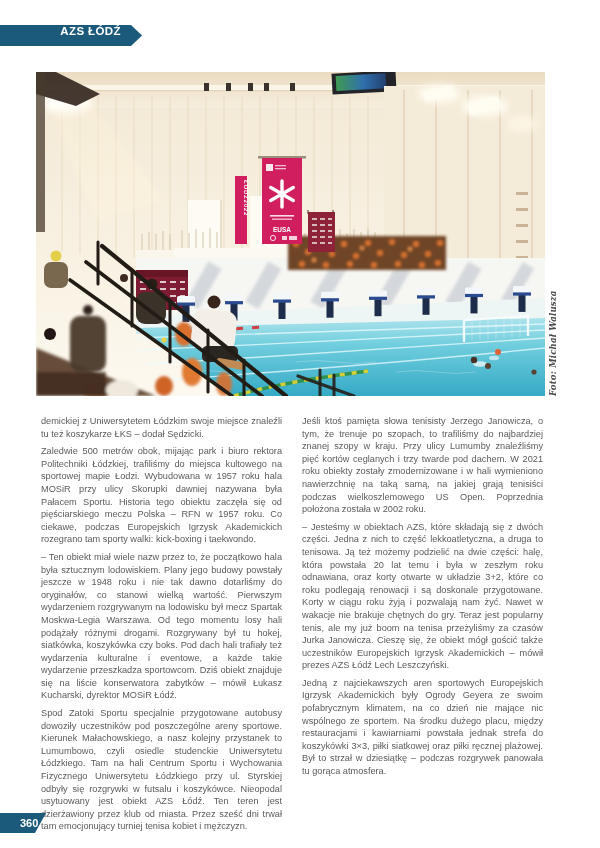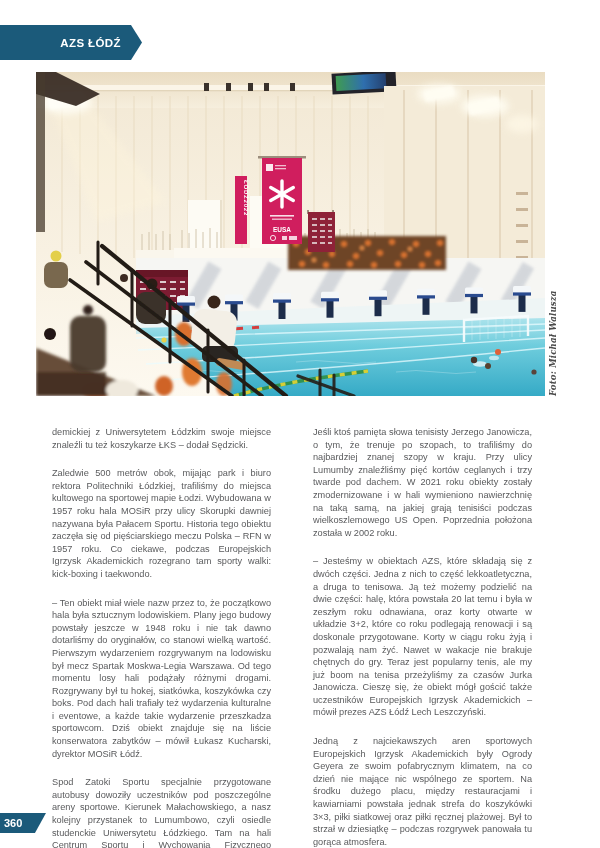--- a/index.html
+++ b/index.html
@@ -1,52 +1,52 @@
 <!DOCTYPE html>
 <html style="--teal: #1b5a7a; --body_text: #595a5c; --author_link: #4e8cab; --banner_pink: #d01e5e; --page_bg: #ffffff;"><head>
 <meta charset="utf-8">
 <style>
   html,body{margin:0;padding:0;}
   body{
     width:600px;height:848px;position:relative;background:var(--page_bg,#fff);
     font-family:"Liberation Sans", sans-serif;overflow:hidden;
   }
   .header-tab{
-    position:absolute;left:0;top:25px;width:142px;height:35px;
+    position:absolute;left:0;top:25px;width:142px;height:21px;
     background:var(--teal,#1b5a7a);
     clip-path:polygon(0 0,calc(100% - 11px) 0,100% 50%,calc(100% - 11px) 100%,0 100%);
     color:#fff;font-size:11.5px;font-weight:bold;letter-spacing:.4px;
-    display:flex;align-items:center;justify-content:flex-end;
+    display:flex;align-items:flex-start;justify-content:flex-end;
     padding-right:21px;box-sizing:border-box;
   }
   .photo-wrap{
     position:absolute;left:36px;top:72px;width:509px;height:324px;overflow:hidden;
     background:#f4ecdc;
   }
   .photo-credit{
     position:absolute;left:548px;top:396px;transform-origin:0 0;
     transform:rotate(-90deg);white-space:nowrap;
     font-family:"DejaVu Serif", serif;font-style:italic;font-weight:bold;
     font-size:8.5px;color:#4a4a4a;letter-spacing:.2px;
   }
   .columns{
     position:absolute;left:36px;top:410px;width:513px;display:flex;gap:10px;
   }
   .col{
     width:251px;font-size:9.2px;line-height:12.6px;color:var(--body_text,#595a5c);
     text-align:justify;
   }
-  .col p{margin:16px;}
+  .col p{margin:5px;}
   .author{color:var(--author_link,#4e8cab);}
   .footer-tab{
     position:absolute;left:0;top:813px;width:46px;height:20px;
     background:var(--teal,#1b5a7a);
     clip-path:polygon(0 0,100% 0,76% 100%,0 100%);
     color:#fff;font-weight:bold;font-size:11px;
-    display:flex;align-items:center;padding-left:4px;box-sizing:border-box;
+    display:flex;align-items:center;padding-left:20px;box-sizing:border-box;
   }
 </style>
 </head>
 <body>
 
 <div class="header-tab">
   <span>AZS ŁÓDŹ</span>
 </div>
 
 <div class="photo-wrap">

